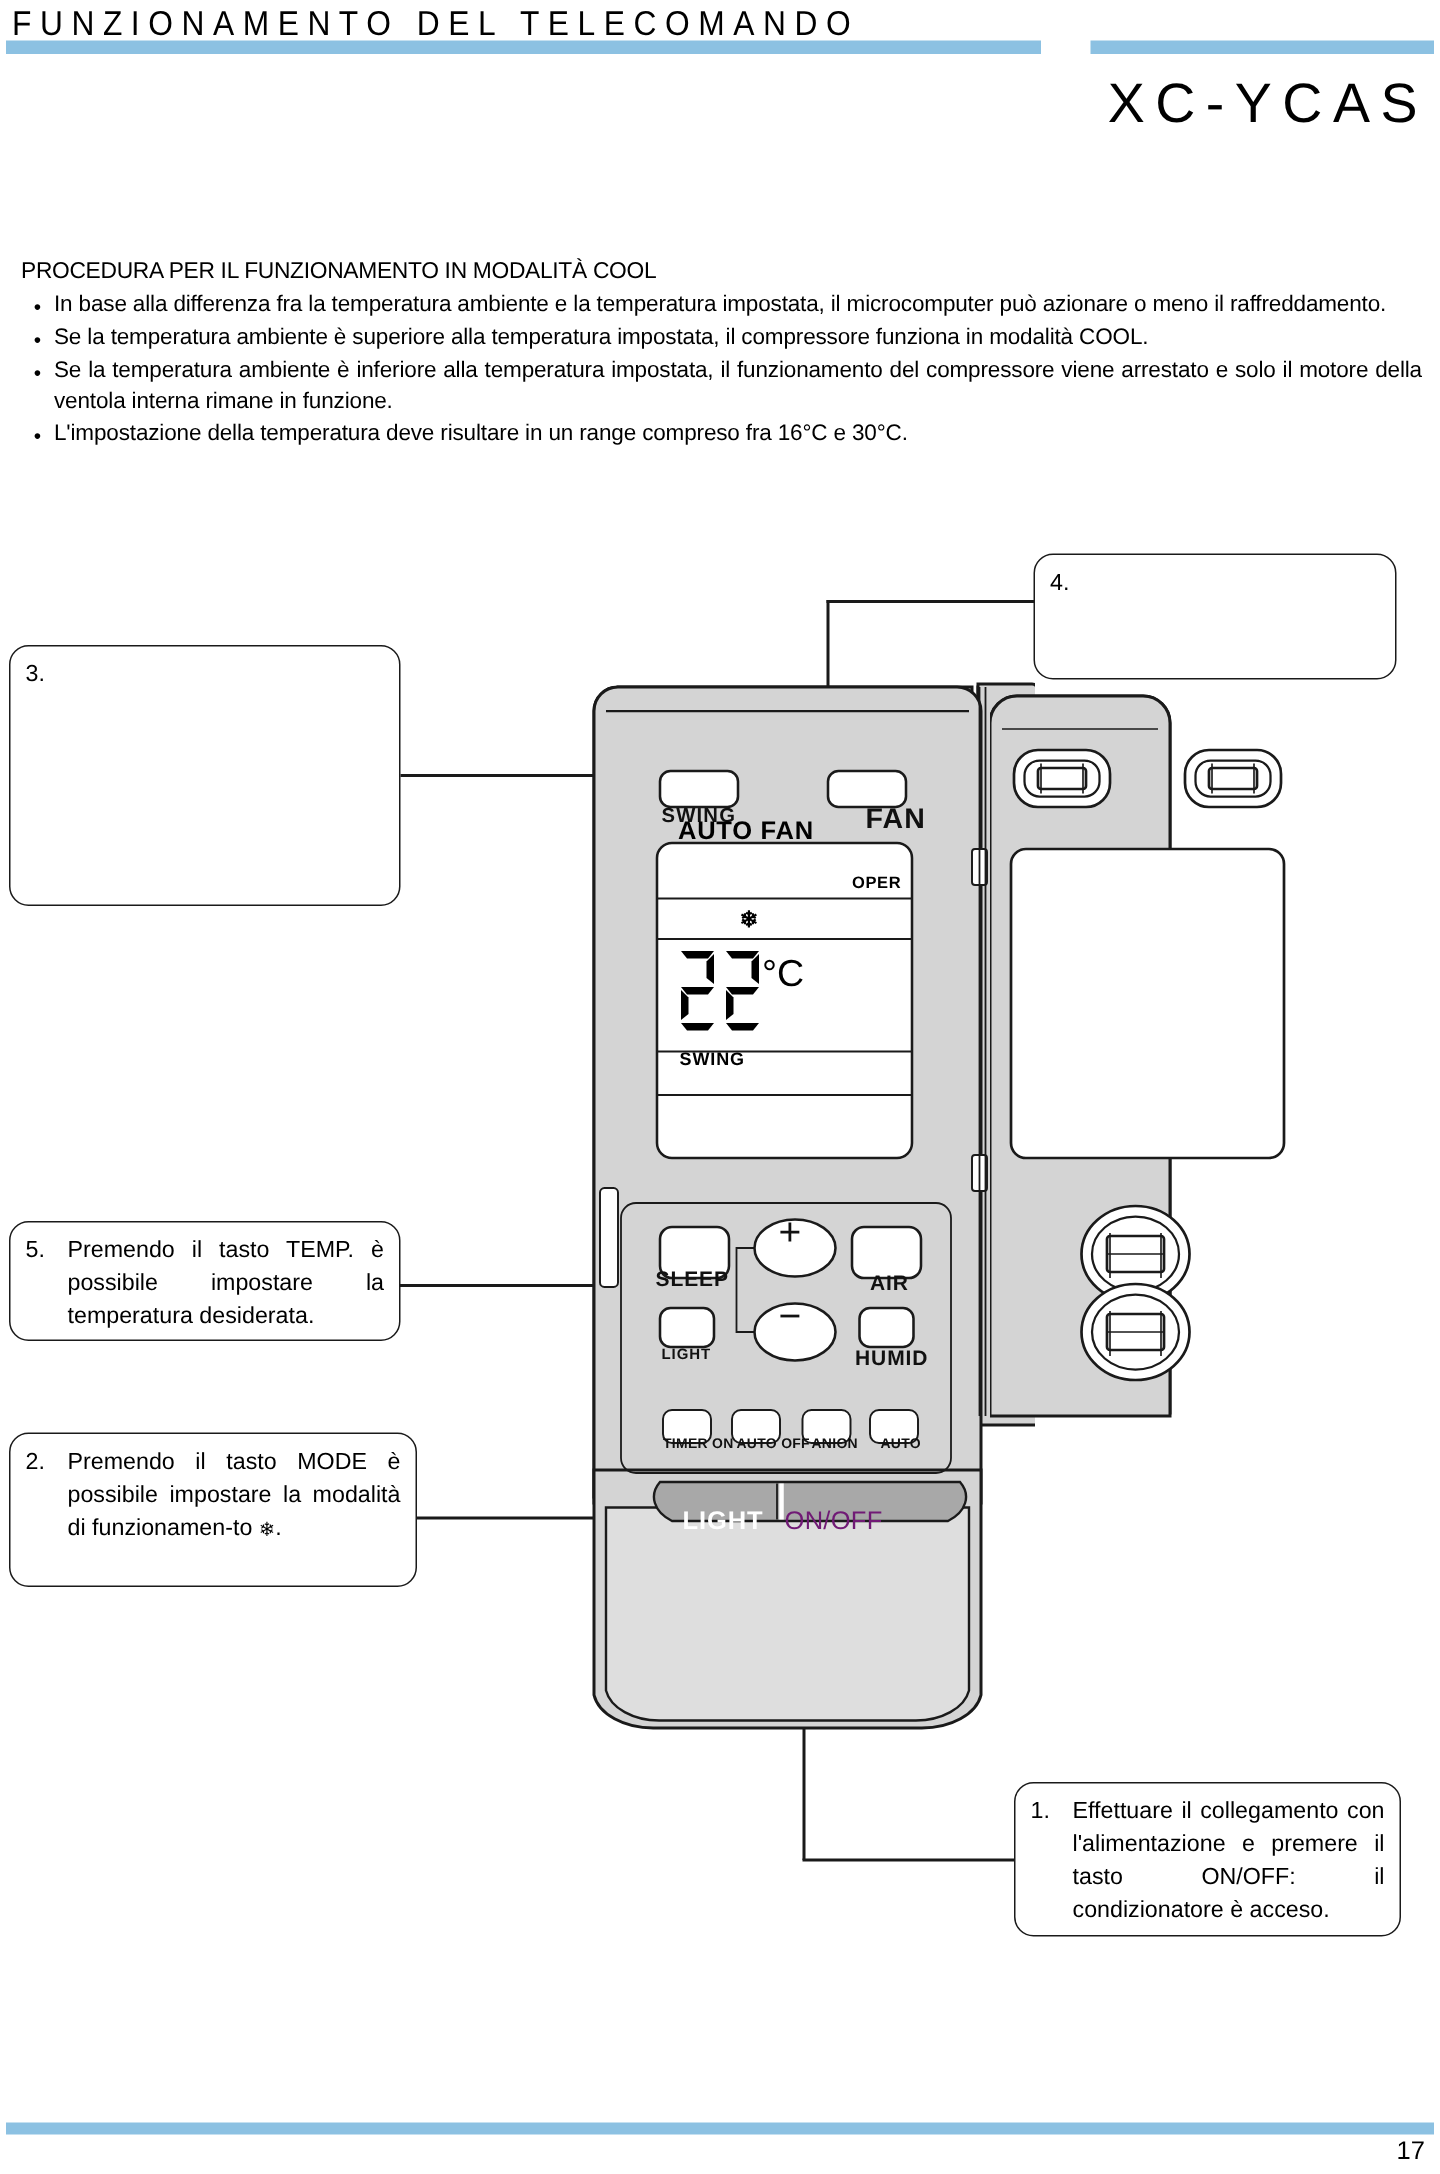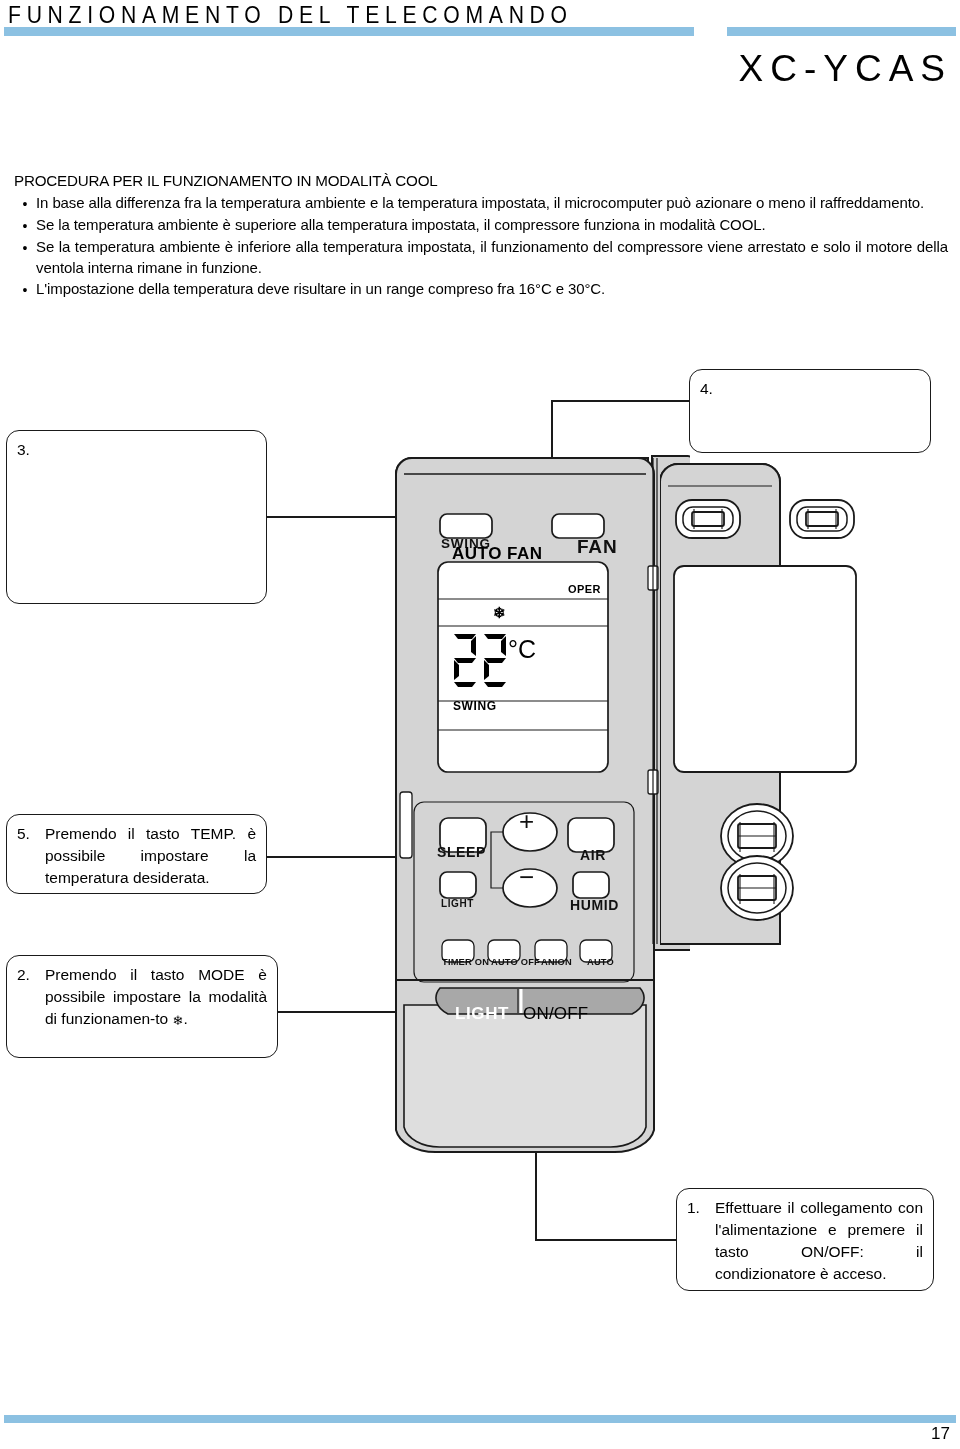--- a/index.html
+++ b/index.html
@@ -174,21 +174,21 @@
   #lbl-anion     { left: 541px; top: 957px; font-size: 9.3px;  letter-spacing: 0.2px; }
   #lbl-save      { left: 587px; top: 957px; font-size: 9.3px;  letter-spacing: 0.2px; }
 
   #lbl-mode {
     position: absolute; left: 455px; top: 1004px;
     font-size: 17px; font-weight: 700; color: #ffffff;
     letter-spacing: 0.6px; z-index: 6;
   }
   #lbl-onoff {
     position: absolute; left: 523px; top: 1004px;
-    font-size: 17px; font-weight: 400; color: #000000;
+    font-size: 17px; font-weight: 400; color: #701a75;
     letter-spacing: 0.2px; z-index: 6;
   }
 
   #lcd-autofan { left: 452px; top: 544px; font-size: 17px; letter-spacing: 0.5px; }
   #lcd-oper    { left: 568px; top: 583px; font-size: 11px; letter-spacing: 0.4px; }
   #lcd-swing   { left: 453px; top: 699px; font-size: 12px; letter-spacing: 0.6px; }
   #lcd-degc    { left: 508px; top: 635px; font-size: 25px; font-weight: 400; letter-spacing: 0px; }
   #lcd-snow    { left: 493px; top: 604px; font-size: 15px; z-index:5; }
 
   

